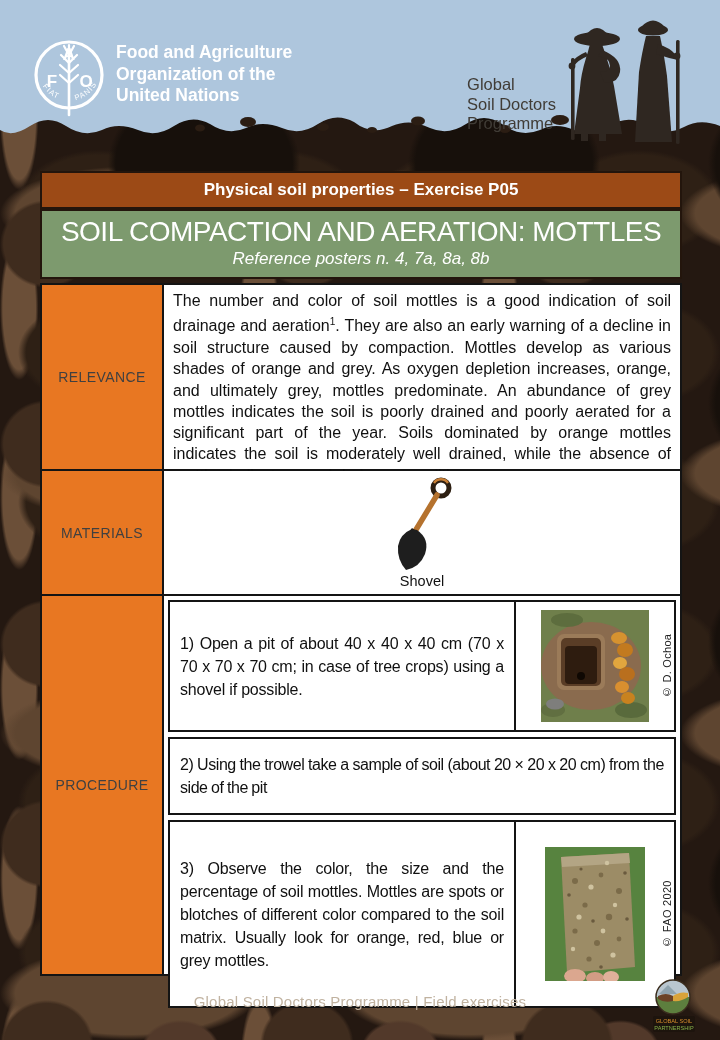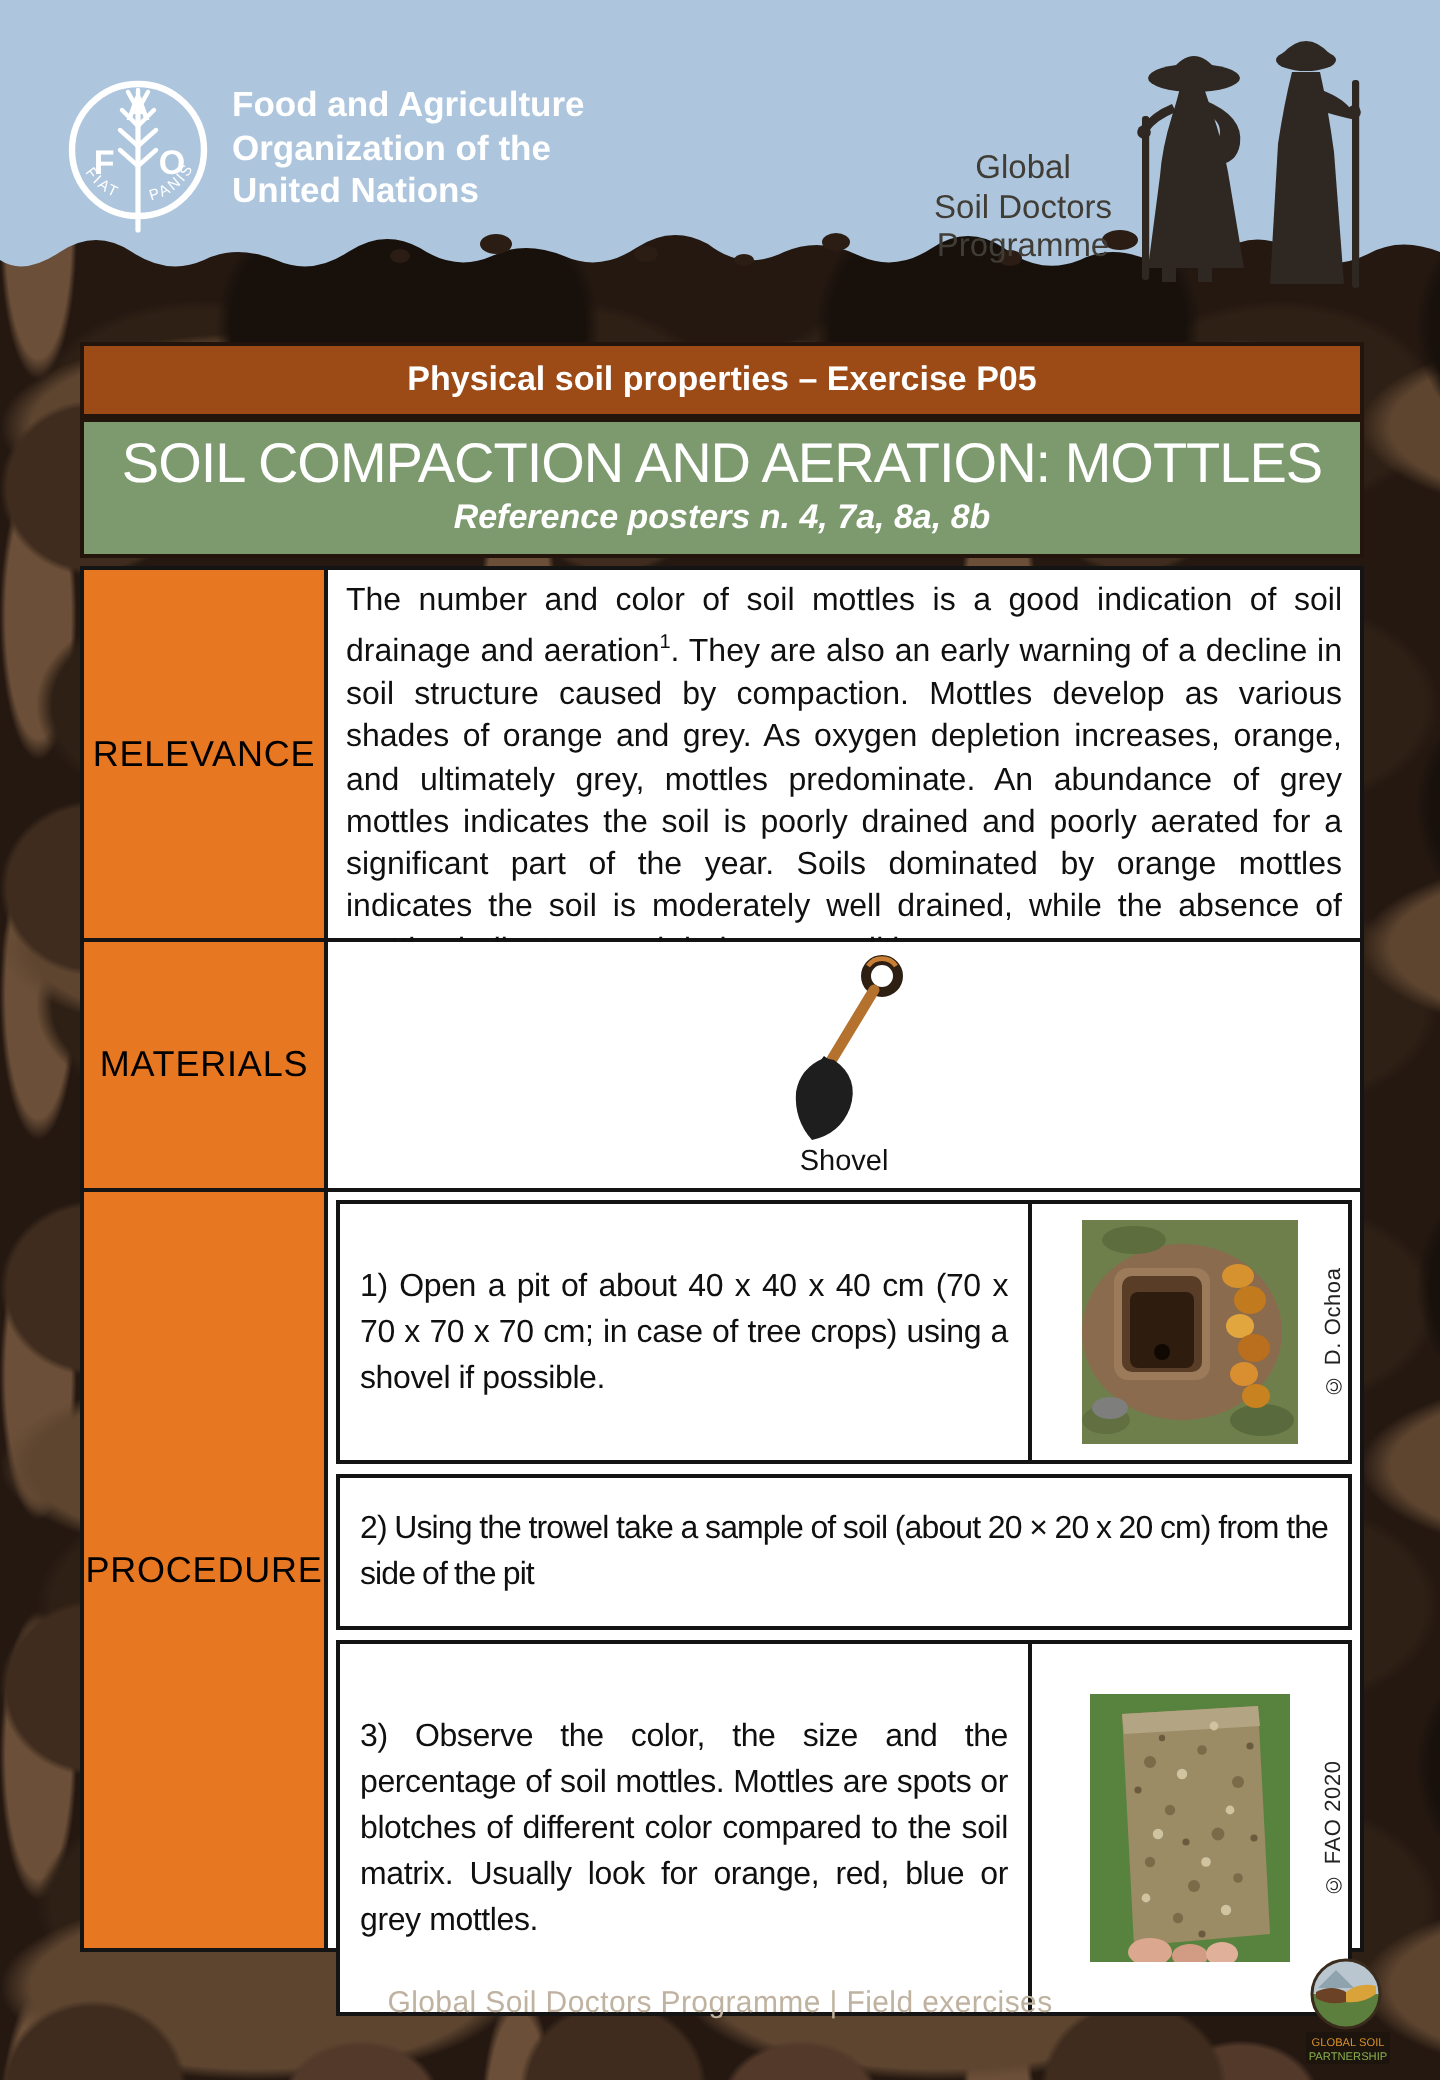--- a/index.html
+++ b/index.html
@@ -19,45 +19,45 @@
     background-size: 260px 200px, 300px 240px, 220px 170px, 340px 260px, 180px 150px, 240px 190px;
   }
 
   .header-svg { position:absolute; left:0; top:0; }
 
   .fao-name {
     position:absolute; left:116px; top:42px; color:#fff;
     font-weight:bold; font-size:17.5px; line-height:21.5px;
   }
   .gsd-name {
-    position:absolute; right:164px; top:75px; text-align:center;
+    position:absolute; right:164px; top:75px; text-align:left;
     color:#403c36; font-size:16.5px; line-height:19.5px;
   }
 
   .banner {
     position:absolute; left:40px; top:171px; width:642px; height:38px;
     background:#9c4a16; border:2px solid #23150c;
     display:flex; align-items:center; justify-content:center;
     color:#fff; font-size:17px; font-weight:700;
   }
   .title-block {
     position:absolute; left:40px; top:209px; width:642px; height:70px;
     background:#7d9a6e; border:2px solid #23150c; text-align:center; color:#fff;
   }
   .title { margin-top:5px; font-size:28px; font-weight:400; letter-spacing:-0.5px; white-space:nowrap; }
-  .subtitle { font-size:17px; font-style:italic; font-weight:700; margin-top:1px; }
+  .subtitle { font-size:17px; font-style:italic; font-weight:400; margin-top:1px; }
 
   .table { position:absolute; left:40px; top:283px; width:642px; }
   .trow { display:flex; border:2px solid #141414; margin-top:-2px; background:#fff; }
   .trow.first { margin-top:0; }
   .label-cell {
     flex:0 0 122px; background:#e87722; border-right:2px solid #141414;
     display:flex; align-items:center; justify-content:center;
   }
-  .label-text { color:#000000; font-size:18px; letter-spacing:0.4px; }
+  .label-text { color:#404040; font-size:14px; letter-spacing:0.4px; }
   .content-cell { flex:1; background:#fff; position:relative; }
 
   .row-relevance { height:188px; }
   .row-materials { height:127px; }
   .row-procedure { height:382px; }
 
   .relevance-text {
     padding:5px 9px; font-size:16px; line-height:21.3px; text-align:justify; color:#101010;
   }
   .relevance-text sup { font-size:10px; }

